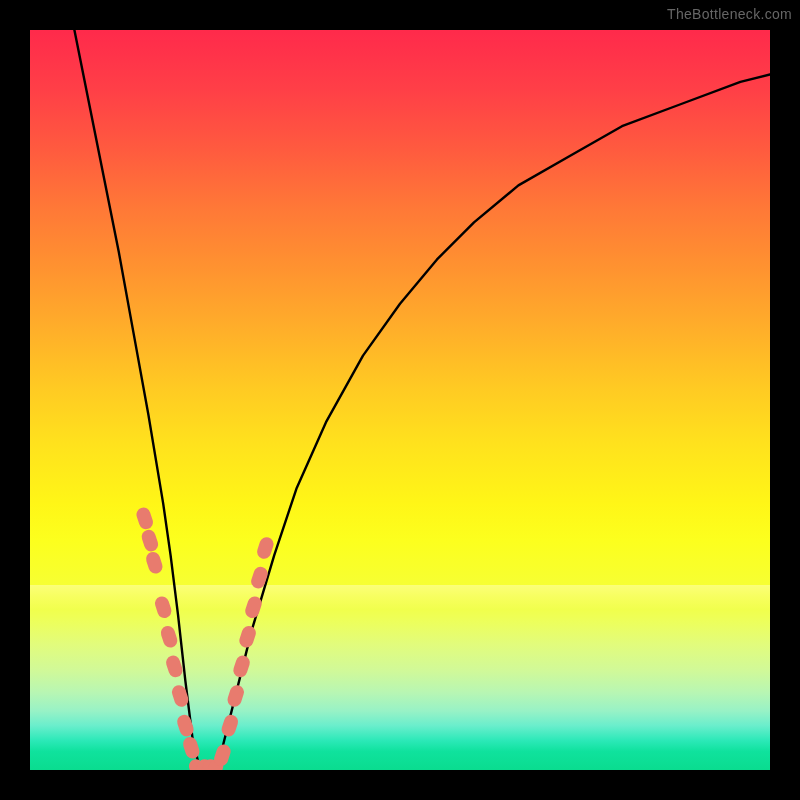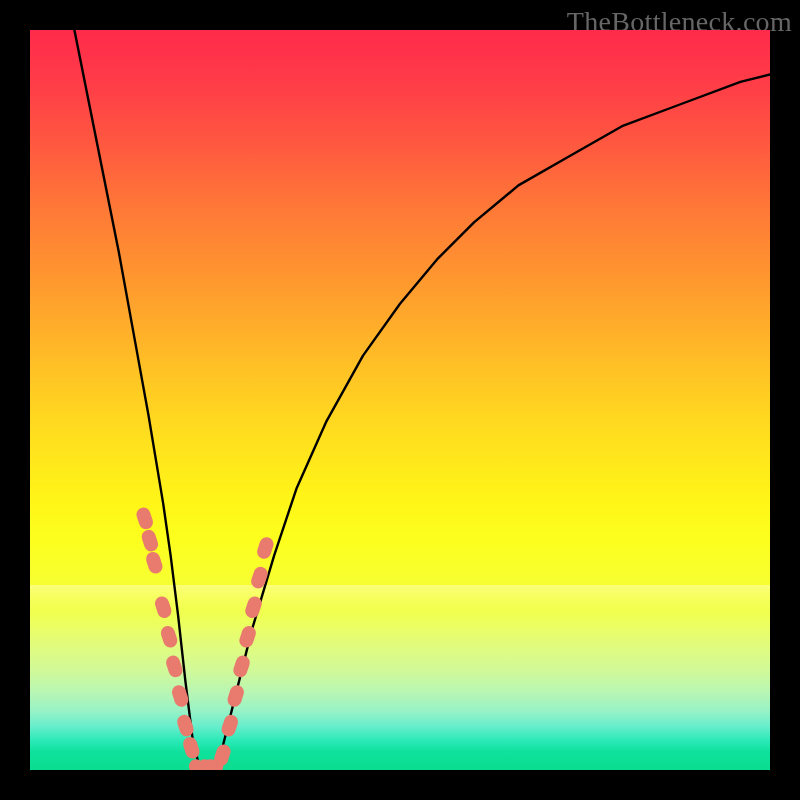--- a/index.html
+++ b/index.html
@@ -60,25 +60,24 @@
     left: 0;
     top: 0;
     width: 740px;
     height: 740px;
     pointer-events: none;
   }
   .watermark {
     position: absolute;
     top: 6px;
     right: 8px;
-    font-size: 28px;
+    font-size: 14px;
     letter-spacing: 0.3px;
     color: #666;
     font-weight: 500;
-    font-family: Liberation Serif, serif;
   }
 </style>
 </head>
 <body>
 
 <div class="canvas">
   <div class="watermark">TheBottleneck.com</div>
 
   <div class="plot-area">
     <div class="yellow-band"></div>

